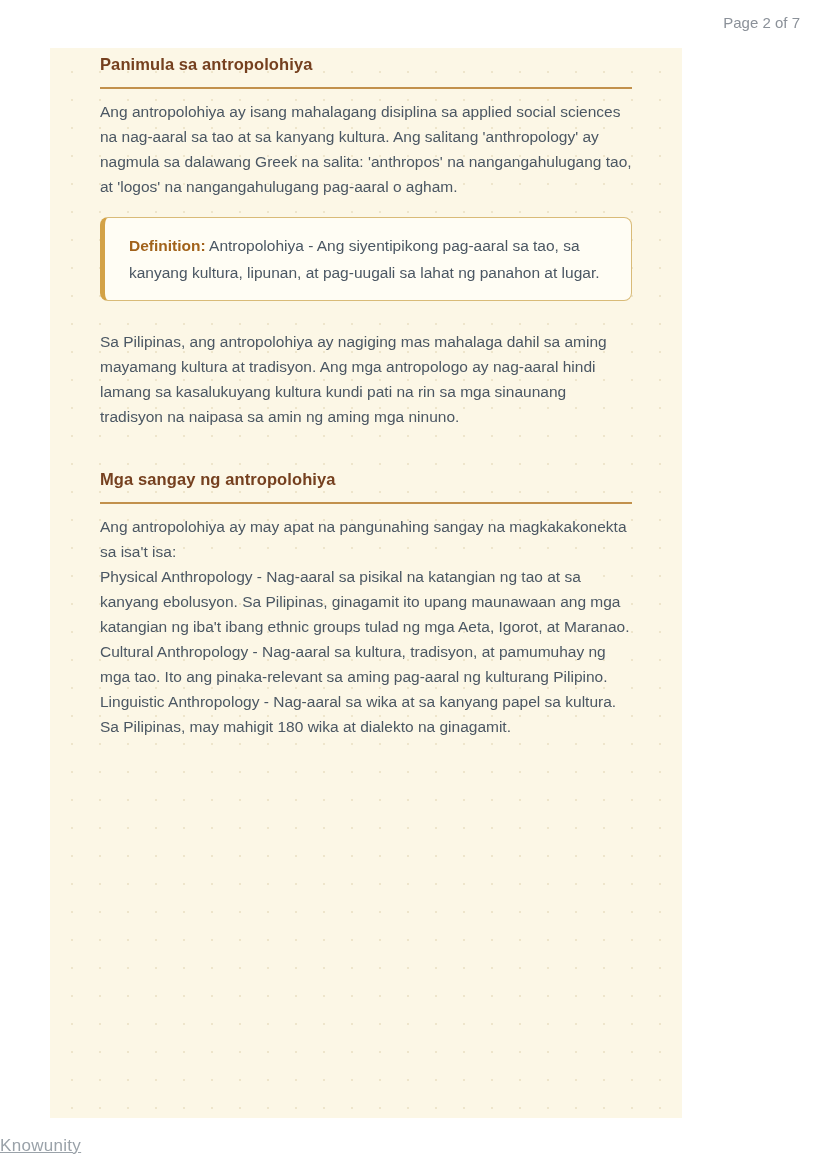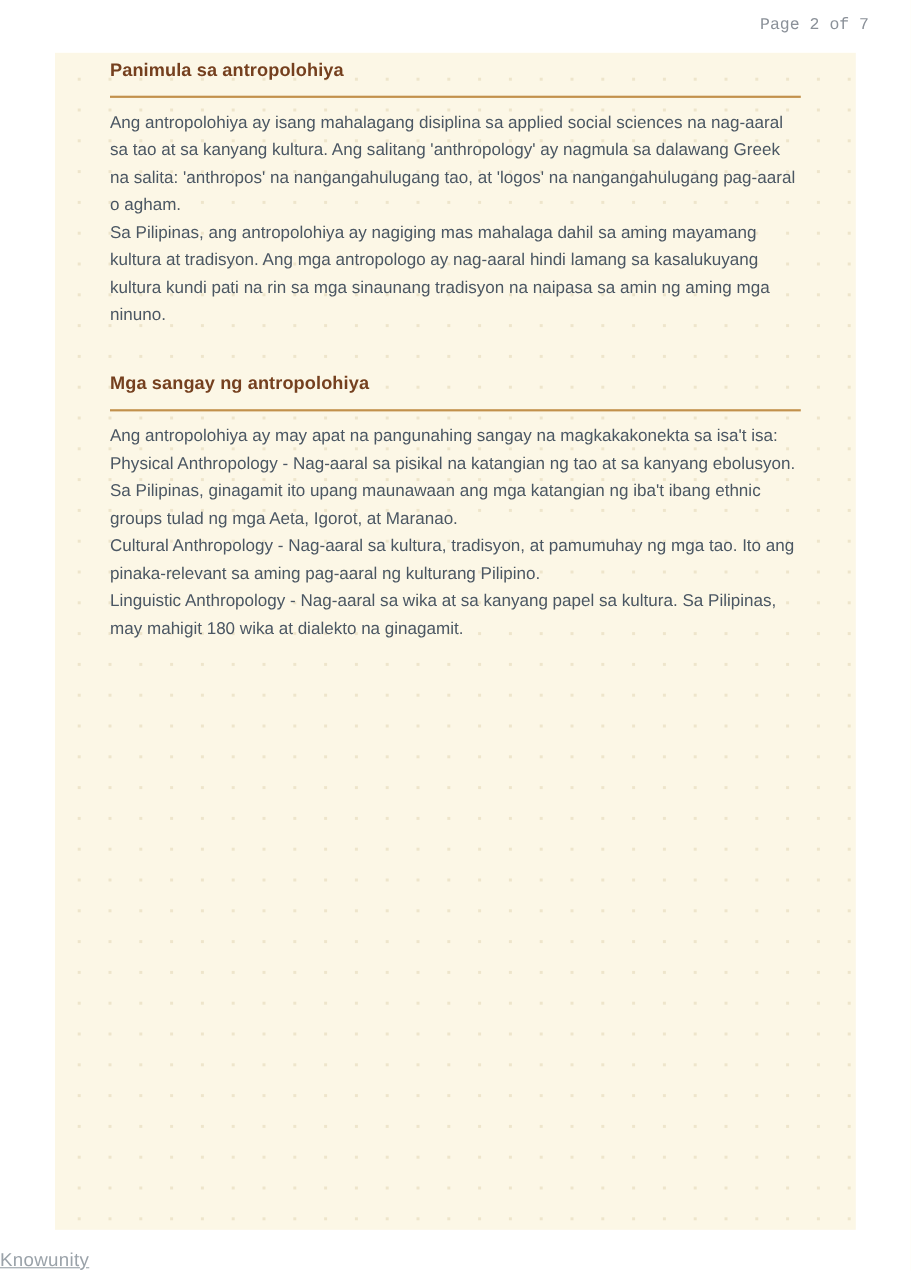--- a/index.html
+++ b/index.html
@@ -19,30 +19,30 @@
   html,body{width:828px;height:1171px;}
   body{
     background:#ffffff;
     font-family:"Liberation Sans", sans-serif;
     position:relative;
     overflow:hidden;
   }
   .page-indicator{
     position:absolute;
     top:14px;
-    right:38px;
-    font-family:Liberation Mono, monospace;
+    right:28px;
+    font-family:Liberation Sans, sans-serif;
     font-size:15px;
     color:var(--meta_text);
   }
   .sheet{
     position:absolute;
     left:50px;
     top:48px;
-    width:728px;
+    width:632px;
     height:1070px;
     background-color:var(--page_bg);
     background-image:radial-gradient(var(--dot) 1.3px, rgba(0,0,0,0) 1.4px);
     background-size:28px 28px;
     background-position:8px 10px;
     padding:6px 50px 0 50px;
   }
   h2.section-heading{
     font-size:16.5px;
     font-weight:700;
@@ -97,20 +97,23 @@
 
 <div class="page-indicator">Page 2 of 7</div>
 
 <div class="sheet">
 
   <h2 class="section-heading">Panimula sa antropolohiya</h2>
   <hr class="rule">
 
   <p class="body-par">Ang antropolohiya ay isang mahalagang disiplina sa applied social sciences na nag-aaral sa tao at sa kanyang kultura. Ang salitang 'anthropology' ay nagmula sa dalawang Greek na salita: 'anthropos' na nangangahulugang tao, at 'logos' na nangangahulugang pag-aaral o agham.</p>
 
+  <div class="def-box">
+    <p><span class="def-label">Definition:</span><span> Antropolohiya - Ang siyentipikong pag-aaral sa tao, sa kanyang kultura, lipunan, at pag-uugali sa lahat ng panahon at lugar.</span></p>
+  </div>
 
   <p class="body-par">Sa Pilipinas, ang antropolohiya ay nagiging mas mahalaga dahil sa aming mayamang kultura at tradisyon. Ang mga antropologo ay nag-aaral hindi lamang sa kasalukuyang kultura kundi pati na rin sa mga sinaunang tradisyon na naipasa sa amin ng aming mga ninuno.</p>
 
   <h2 class="section-heading branches-heading">Mga sangay ng antropolohiya</h2>
   <hr class="rule">
 
   <p class="body-par">Ang antropolohiya ay may apat na pangunahing sangay na magkakakonekta sa isa't isa:</p>
 
   <p class="body-par">Physical Anthropology - Nag-aaral sa pisikal na katangian ng tao at sa kanyang ebolusyon. Sa Pilipinas, ginagamit ito upang maunawaan ang mga katangian ng iba't ibang ethnic groups tulad ng mga Aeta, Igorot, at Maranao.</p>
 

